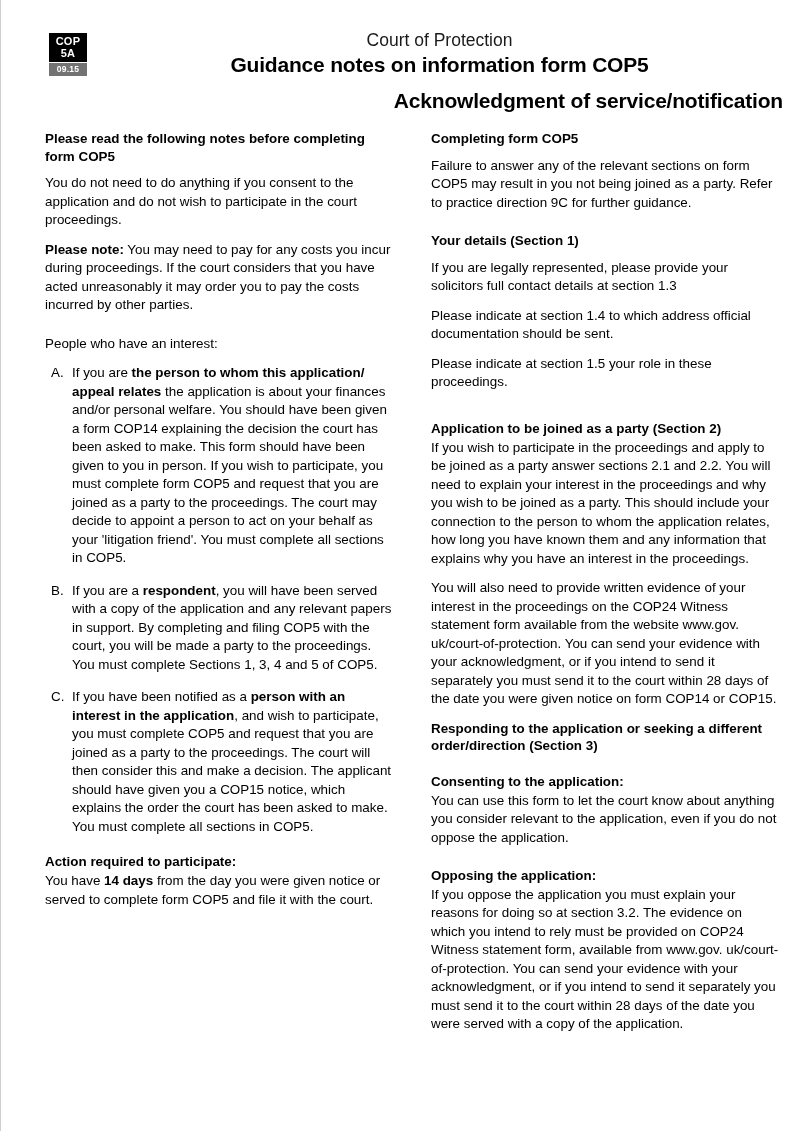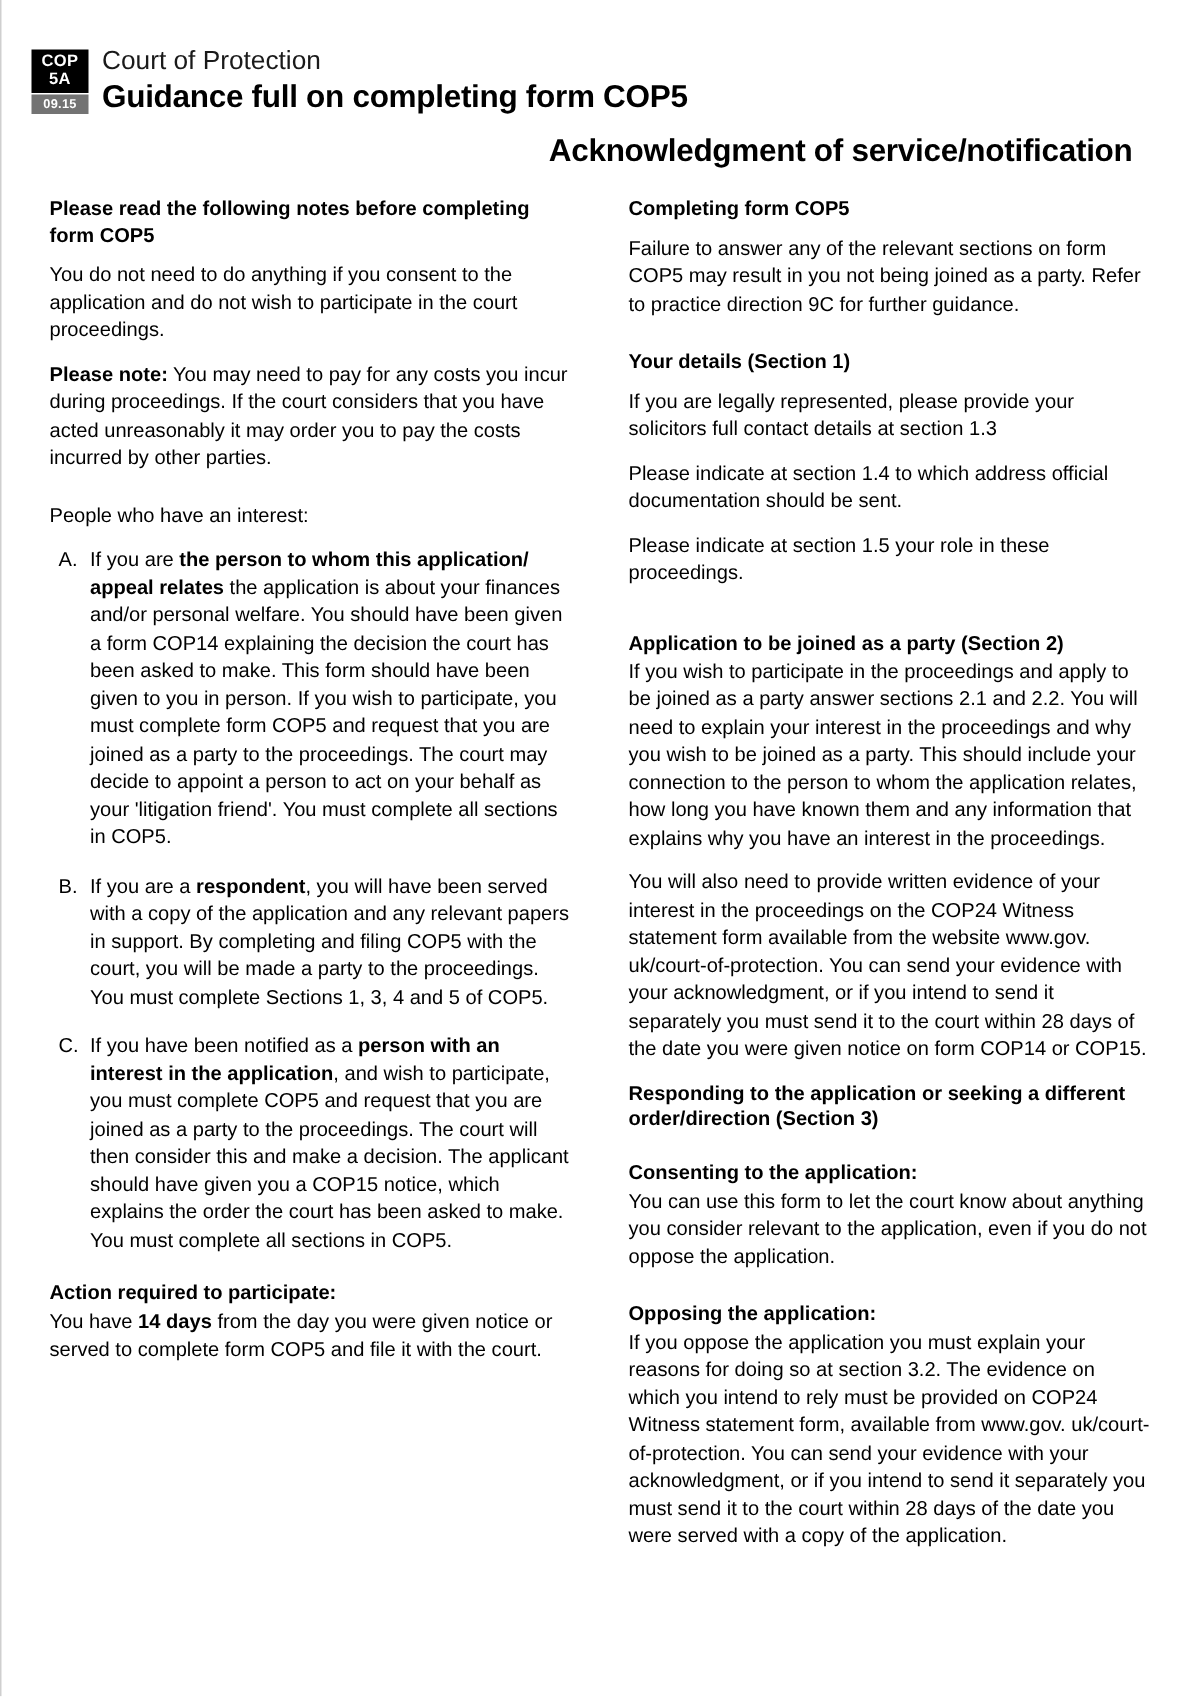--- a/index.html
+++ b/index.html
@@ -25,21 +25,21 @@
     left: 0;
     top: 0;
     width: 1px;
     height: 1131px;
     background: #cfcfcf;
   }
 
   
   .header {
     position: absolute;
-    left: 21px;
+    left: 49px;
     top: 30px;
     width: 734px;
   }
   .header-row {
     display: flex;
     align-items: flex-start;
   }
   .badge {
     width: 38px;
     flex: 0 0 38px;
@@ -68,20 +68,21 @@
     text-align: center;
     font-weight: bold;
     font-size: 8.5px;
     line-height: 1.5;
     margin-top: 1px;
     letter-spacing: .2px;
   }
   .header-titles {
     margin-left: 9px;
     flex: 1 1 auto;
+    text-align: center;
   }
   .org-name {
     font-size: 17.5px;
     font-weight: normal;
     line-height: 1.15;
     color: #1a1a1a;
     margin: 0 0 2px 0;
   }
   .doc-title {
     font-size: 21px;
@@ -95,21 +96,21 @@
     font-weight: bold;
     line-height: 1.2;
     margin: 11px 0 0 22px;
     letter-spacing: -.2px;
     text-align: right;
   }
 
   
   .columns {
     position: absolute;
-    left: 33px;
+    left: 45px;
     top: 130px;
     width: 734px;
     display: flex;
     gap: 38px;
   }
   .col {
     width: 348px;
     flex: 0 0 348px;
   }
 
@@ -165,21 +166,21 @@
     <div class="header-row">
       <div class="badge">
         <div class="badge-main">
           <span class="badge-cop">COP</span>
           <span class="badge-num">5A</span>
         </div>
         <div class="badge-date">09.15</div>
       </div>
       <div class="header-titles">
         <p class="org-name">Court of Protection</p>
-        <h1 class="doc-title">Guidance full on completing form COP5</h1>
+        <h1 class="doc-title">Guidance notes on information form COP5</h1>
       </div>
     </div>
     <h2 class="doc-subtitle">Acknowledgment of service/notification</h2>
   </div>
 
   <div class="columns">
 
     <div class="col">
 
       <p class="h-bold">Please read the following notes before completing form COP5</p>

